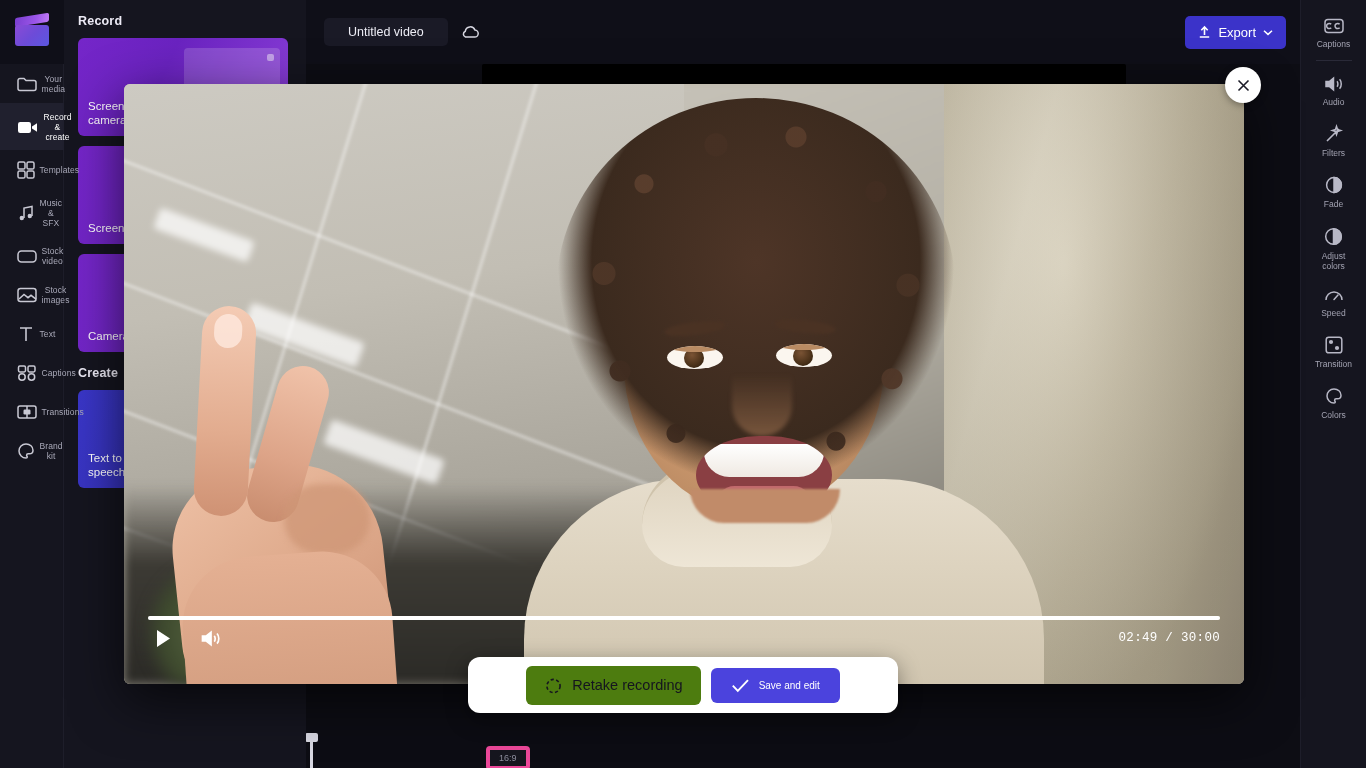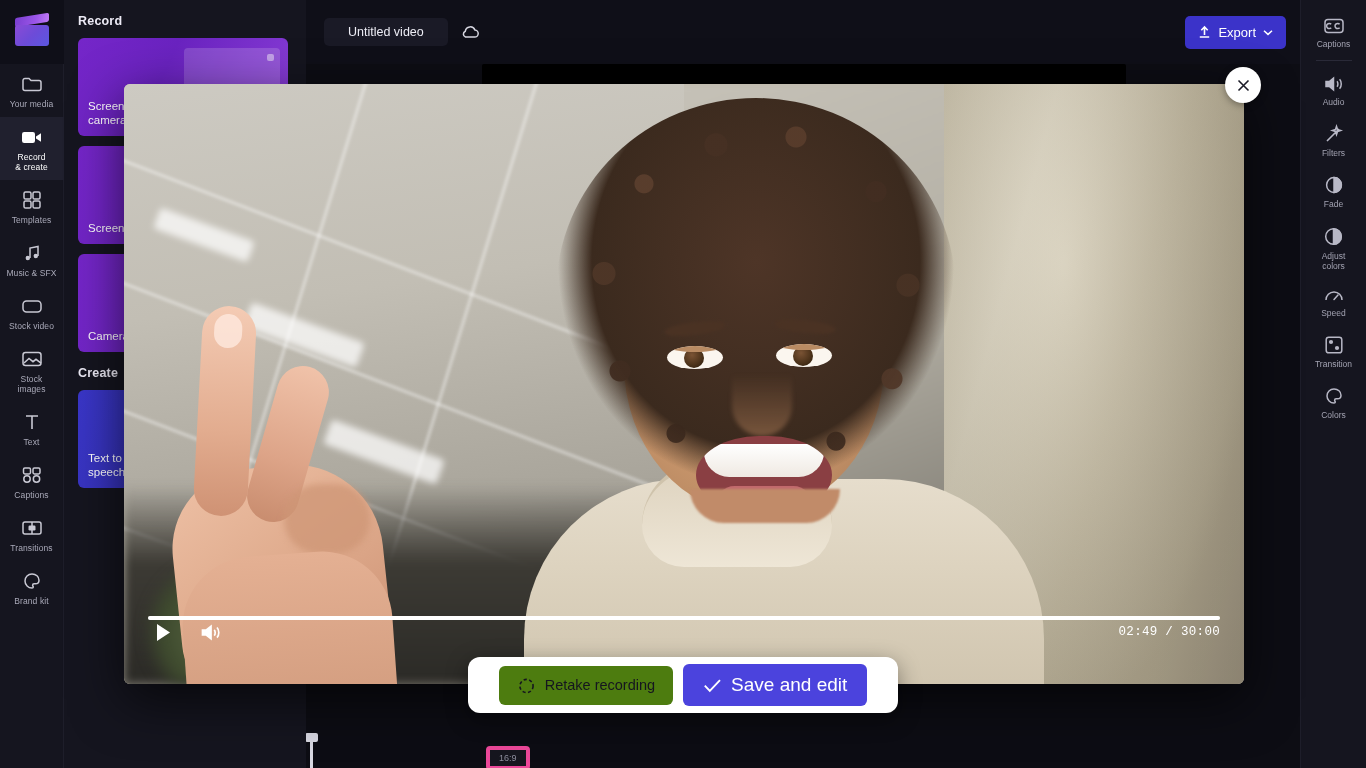--- a/index.html
+++ b/index.html
@@ -42,23 +42,23 @@
   }
   .logo-mark .top {
     position: absolute; left: 0; top: 0;
     width: 34px; height: 9px; border-radius: 2px;
     background: linear-gradient(100deg, #7a3fd0 0%, #9a55e8 60%, #c07af5 100%);
     transform: skewY(-9deg);
     transform-origin: left bottom;
   }
   .rail-item {
     width: 64px;
-    padding: 9px 0 8px;
-    display: flex; flex-direction: column;
-    align-items: center; justify-content: center;
+    padding: 9px 16px 8px;
+    display: flex; flex-direction: row;
+    align-items: center; justify-content: flex-start;
     gap: 4px;
     cursor: pointer;
   }
   .rail-item.active { background: #20202e; }
   .rail-item .ico {
     width: 24px; height: 22px;
     display: flex; align-items: center; justify-content: center;
     color: #c9c9d4;
   }
   .rail-item.active .ico { color: #ffffff; }
@@ -437,21 +437,21 @@
   .progress-track {
     height: 4px; width: 100%;
     background: rgba(255,255,255,.35);
     border-radius: 2px;
     cursor: pointer;
   }
   .progress-fill {
     height: 4px; background: #ffffff; border-radius: 2px;
   }
   .ctrl-row {
-    position: absolute; left: 0; right: 0; bottom: 32px;
+    position: absolute; left: 0; right: 0; bottom: 26px;
     height: 40px; padding: 0 24px;
     display: flex; align-items: center; gap: 18px;
     z-index: 6;
   }
   .ctrl-btn {
     width: 30px; height: 30px;
     display: flex; align-items: center; justify-content: center;
     color: #fff; cursor: pointer;
     background: none; border: none; padding: 0;
   }
@@ -495,21 +495,21 @@
     font-size: 14.5px;
     font-family: "Liberation Sans", sans-serif;
     cursor: pointer;
   }
   .btn-primary {
     display: flex; align-items: center; gap: 9px;
     background: #4b43dd;
     color: #ffffff;
     border: none; border-radius: 6px;
     padding: 10px 20px;
-    font-size: 19px;
+    font-size: 10px;
     font-family: "Liberation Sans", sans-serif;
     cursor: pointer;
   }
 </style>
 </head>
 <body>
 
 <div id="app">
 
   <div class="left-rail">

